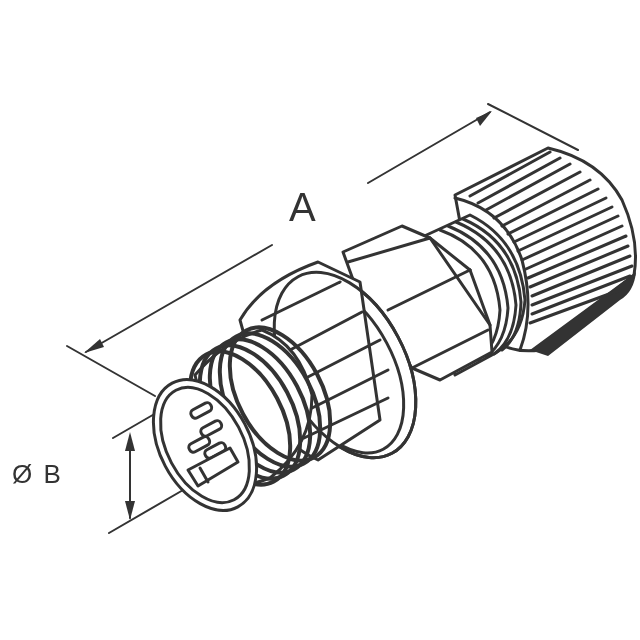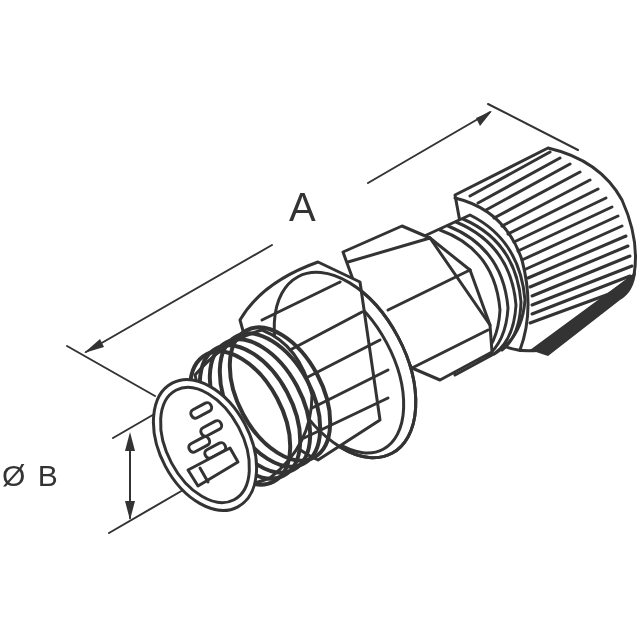--- a/index.html
+++ b/index.html
@@ -6,21 +6,21 @@
     body { width: 640px; height: 640px; overflow: hidden; position: relative; }
     #canvas { position: absolute; left: 0; top: 0; width: 640px; height: 640px; }
     .lbl {
       position: absolute;
       font-family: "Liberation Sans", "DejaVu Sans", sans-serif;
       color: #333333;
       line-height: 1;
       white-space: nowrap;
     }
     #label-a { left: 289px; top: 187px; font-size: 40px; }
-    #label-b { left: 2px; top: 461px; font-size: 30px; letter-spacing: 2px; }
+    #label-b { left: 12px; top: 461px; font-size: 26px; letter-spacing: 2px; }
     svg .ink { stroke: #333333; fill: none; stroke-linecap: round; stroke-linejoin: round; }
     svg .fillw { fill: #ffffff; }
     svg .filld { fill: #333333; }
   </style>
 </head>
 <body>
 
 <svg id="canvas" viewBox="0 0 640 640" xmlns="http://www.w3.org/2000/svg">
 
   <g>

